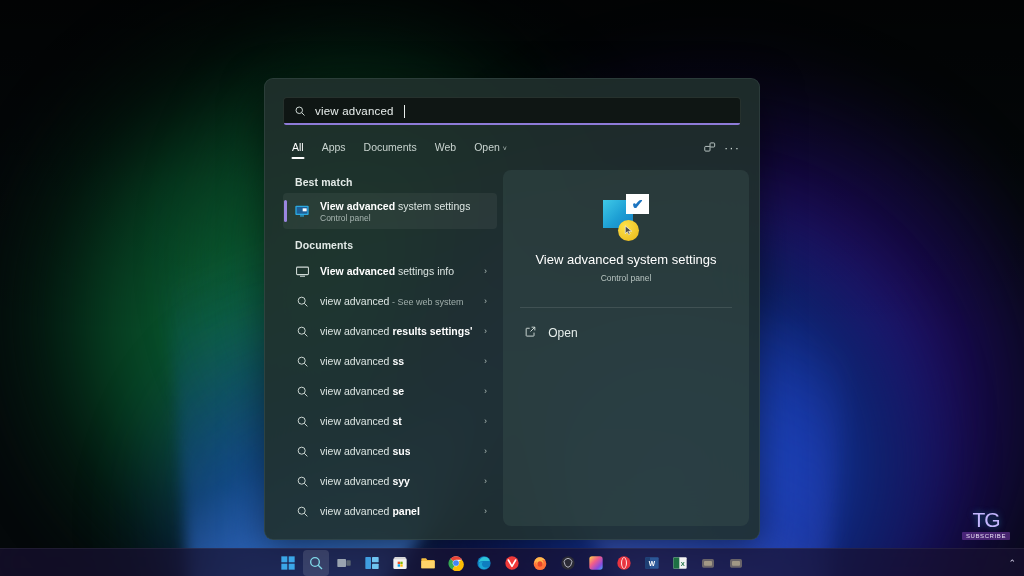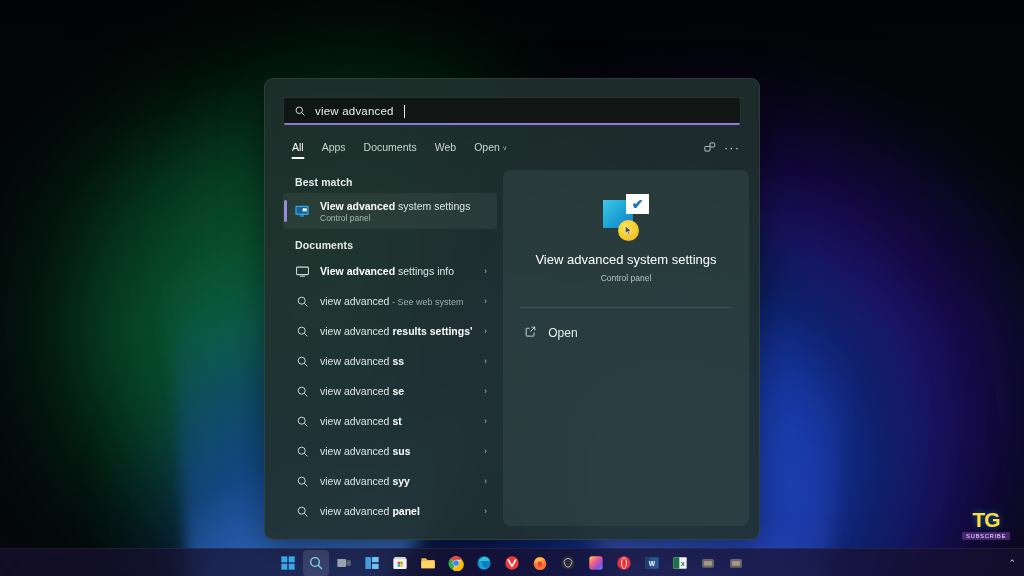--- a/index.html
+++ b/index.html
@@ -195,21 +195,21 @@
   }
   .tray-chev { font-size:9px; }
 
   
   #watermark {
     position:absolute; right:14px; bottom:36px;
     display:flex; flex-direction:column; align-items:center; gap:2px;
   }
   .wm-tg {
     font-family:"Liberation Sans", sans-serif;
-    font-size:21px; font-weight:bold; color:#fde047;
+    font-size:21px; font-weight:normal; color:#c4b5fd;
     letter-spacing:-1px; line-height:1;
     text-shadow:0 0 6px rgba(40,170,210,0.55);
   }
   .wm-sub {
     font-size:6px; letter-spacing:.6px; color:#e8dff5;
     background:rgba(120,60,170,0.55); padding:1px 4px; border-radius:1px;
   }
 </style>
 </head>
 <body>

